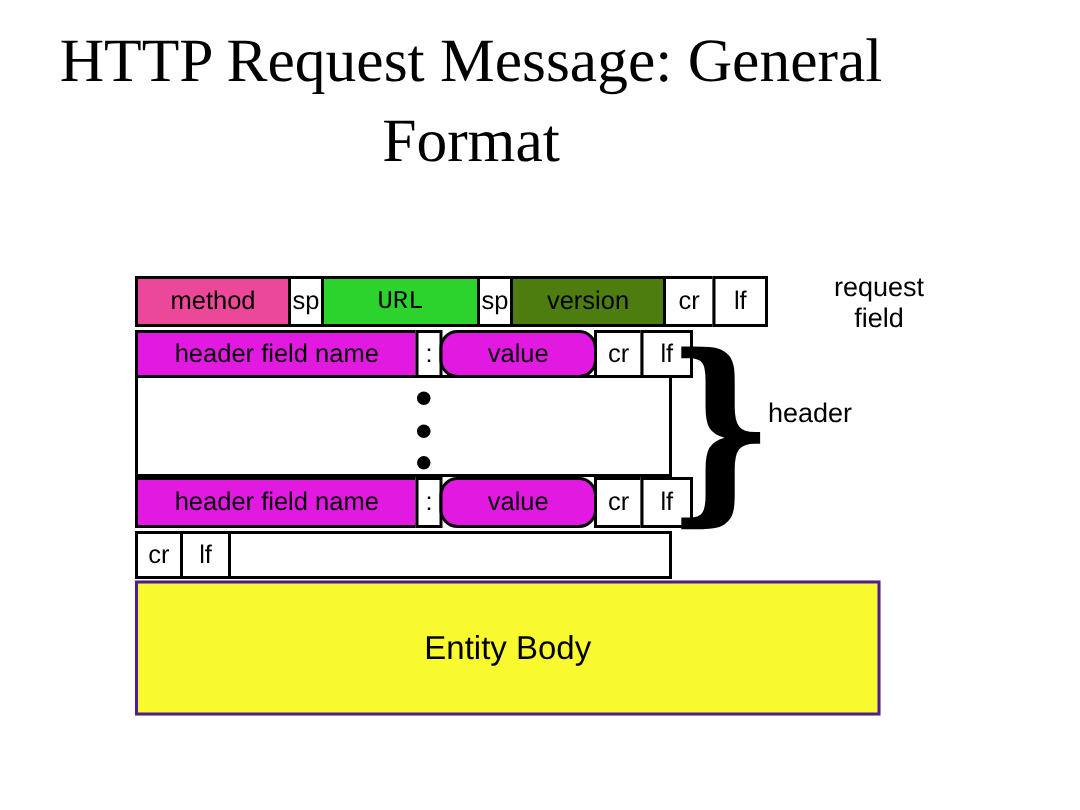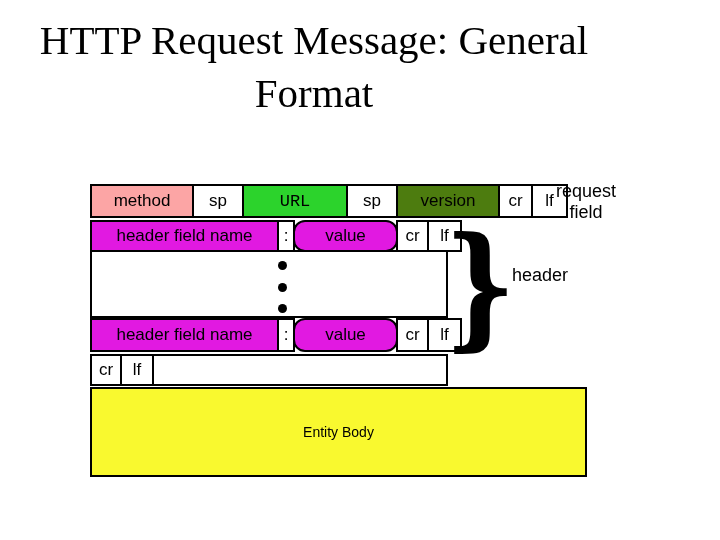--- a/index.html
+++ b/index.html
@@ -16,42 +16,42 @@
   .row{position:absolute;display:flex;}
   .cell{box-sizing:border-box;border:2px solid #000;display:flex;align-items:center;
         justify-content:center;font-size:17px;color:#000;background:#fff;}
   .cell + .cell{margin-left:-2px;}
 
   
   .row-request{left:90px;top:184px;height:34px;}
   .row-header1{left:90px;top:220px;height:32px;}
   .row-header2{left:90px;top:318px;height:34px;}
 
-  .w-method{width:104px;} .w-sp{width:52px;} .w-url{width:106px;}
+  .w-method{width:104px;} .w-sp{width:24px;} .w-url{width:106px;}
   .w-version{width:104px;} .w-cr1{width:35px;} .w-lf1{width:37px;}
   .w-hfn{width:189px;} .w-colon{width:18px;} .w-value{width:105px;border-radius:12px;}
   .w-cr2{width:33px;} .w-lf2{width:35px;}
 
   
   .ellipsis-box{position:absolute;left:90px;top:250px;width:358px;height:68px;
                 box-sizing:border-box;border:2px solid #000;background:#fff;}
   .dot{position:absolute;width:9px;height:9px;border-radius:50%;background:#000;left:186px;}
   .dot.d1{top:9px;} .dot.d2{top:31px;} .dot.d3{top:52px;}
 
   
   .crlf-bar{position:absolute;left:90px;top:354px;width:358px;height:32px;
             box-sizing:border-box;border:2px solid #000;background:#fff;display:flex;}
   .crlf-bar .inner{box-sizing:border-box;border-right:2px solid #000;display:flex;
                    align-items:center;justify-content:center;font-size:17px;}
   .crlf-bar .c1{width:30px;} .crlf-bar .c2{width:32px;}
 
   
   .entity{position:absolute;left:90px;top:387px;width:497px;height:90px;
-          box-sizing:border-box;border:2px solid #000000;display:flex;align-items:center;
-          justify-content:center;font-size:14px;color:#000;}
+          box-sizing:border-box;border:2px solid #4c1d95;display:flex;align-items:center;
+          justify-content:center;font-size:22px;color:#000;}
 
   
   .annot{position:absolute;font-size:18px;line-height:21px;text-align:center;color:#000;}
   .annot span{display:block;}
   .annot-request{left:538px;top:181px;width:96px;}
   .annot-headerlines{left:500px;top:265px;width:80px;}
 
   .brace{position:absolute;left:452px;top:222px;width:56px;height:128px;
          display:flex;align-items:center;justify-content:center;overflow:visible;
          font-family:"DejaVu Serif", serif;font-weight:bold;font-size:132px;
@@ -61,21 +61,21 @@
 <body>
 
 <div class="slide">
 
   <h1 class="title" style="margin:0;">
     <span>HTTP Request Message: General</span>
     <span>Format</span>
   </h1>
 
   <div class="row row-request">
-    <div class="cell w-method" style="background: #fca5a5;">method</div>
+    <div class="cell w-method" style="background: #ec4899;">method</div>
     <div class="cell w-sp">sp</div>
     <div class="cell w-url" style="background: rgb(44, 211, 44); font-family: Liberation Mono, monospace;">URL</div>
     <div class="cell w-sp">sp</div>
     <div class="cell w-version" style="background: #4d7c0f;">version</div>
     <div class="cell w-cr1">cr</div>
     <div class="cell w-lf1">lf</div>
   </div>
 
   <div class="annot annot-request">
     <span>request</span>

